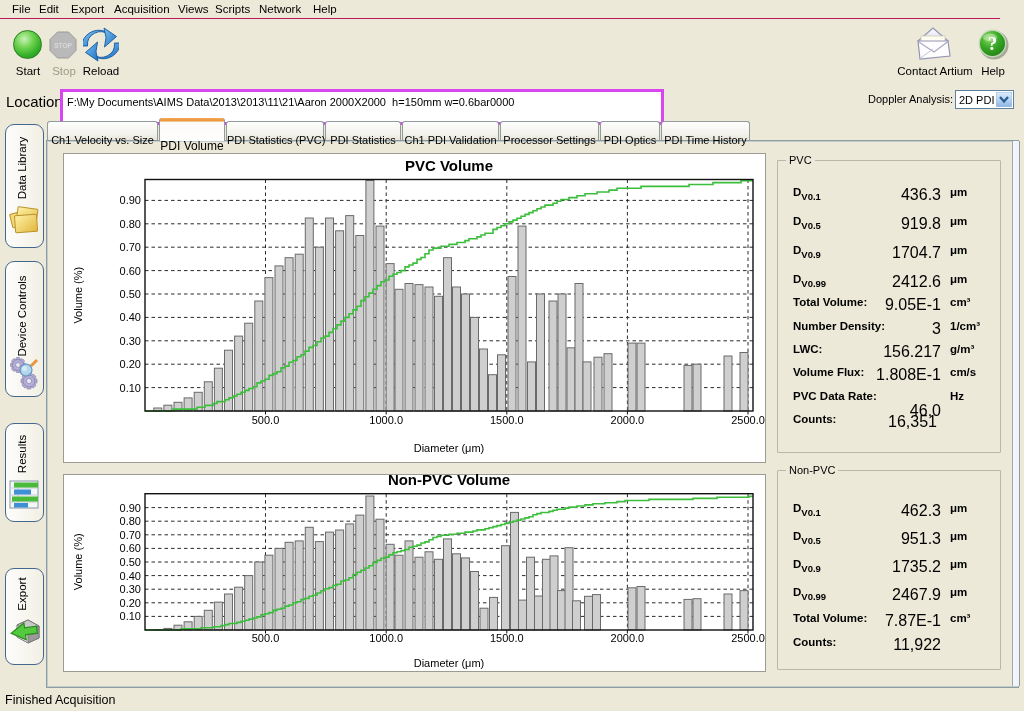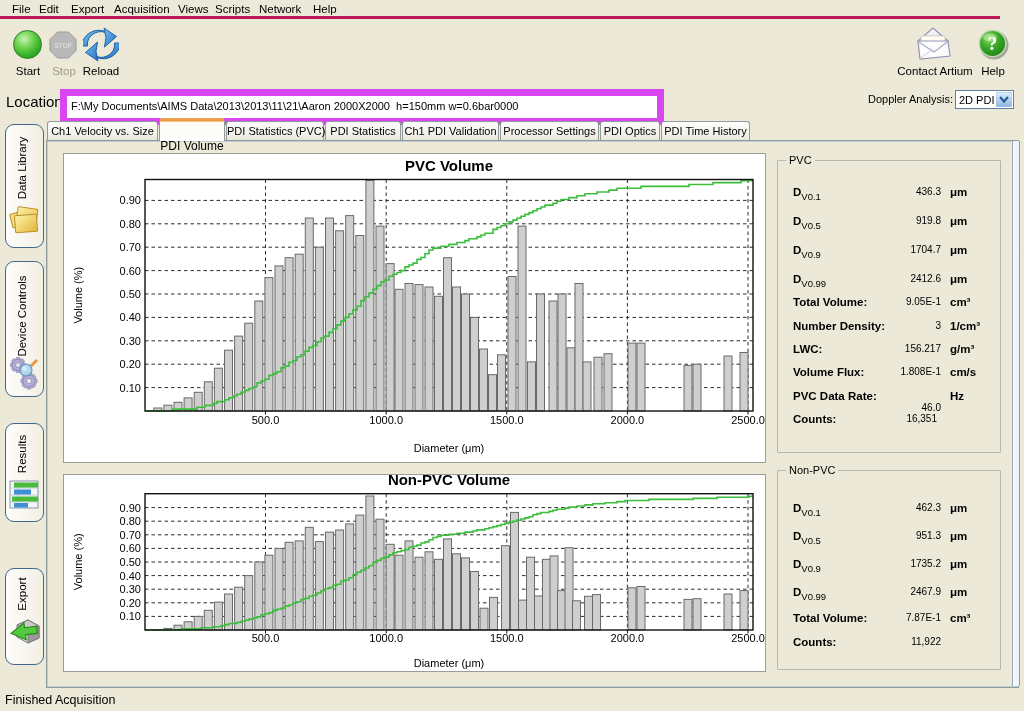--- a/index.html
+++ b/index.html
@@ -1,28 +1,28 @@
 <!DOCTYPE html>
 <html><head><meta charset="utf-8"><style>
 
 *{margin:0;padding:0;box-sizing:border-box}
 body{width:1024px;height:711px;background:#ece9d8;font-family:"Liberation Sans",sans-serif;position:relative;overflow:hidden}
-.menu{position:absolute;top:0;left:0;width:1000px;height:19px;border-bottom:3px solid #be185d}
+.menu{position:absolute;top:0;left:0;width:1000px;height:19px;border-bottom:1px solid #be185d}
 .menu span{position:absolute;top:3px;font-size:11.5px;color:#000}
 .lbl{position:absolute;font-size:11px;color:#000}
 .toollbl{position:absolute;font-size:11.5px;color:#000;text-align:center}
 .vbtn{position:absolute;left:5px;width:39px;border:1.4px solid #44678d;border-radius:9px;background:linear-gradient(to right,#fdfdfc,#f2efe3)}
 .vtext{position:absolute;left:16px;font-size:11.5px;color:#000;transform:translate(-50%,-50%) rotate(-90deg);white-space:nowrap}
 .field{position:absolute;border:1px solid #b9b8a8;border-radius:1px}
 .fleg{position:absolute;font-size:11px;color:#000;background:#ece9d8;padding:0 3px}
 .srow-l{position:absolute;font-size:11.5px;font-weight:bold;color:#000;white-space:nowrap}
-.srow-v{position:absolute;font-size:10px;color:#000;text-align:right;width:70px}
+.srow-v{position:absolute;font-size:16px;color:#000;text-align:right;width:70px}
 .srow-u{position:absolute;font-size:11.5px;font-weight:bold;color:#000}
-sub{font-size:9.5px;font-weight:normal;vertical-align:-3.5px;letter-spacing:0}
-.tab{position:absolute;top:121px;height:19px;background:linear-gradient(#fefefe,#f2f1ea 70%,#e7e5d9);border:1px solid #919b9c;border-bottom:none;border-radius:3px 3px 0 0;font-size:11px;text-align:center;padding-top:3px;white-space:nowrap}
+sub{font-size:9.5px;font-weight:bold;vertical-align:-3.5px;letter-spacing:0}
+.tab{position:absolute;top:121px;height:19px;background:linear-gradient(#fefefe,#f2f1ea 70%,#e7e5d9);border:1px solid #919b9c;border-bottom:none;border-radius:3px 3px 0 0;font-size:11px;text-align:center;padding-top:12px;white-space:nowrap}
 
 </style></head><body>
 <div class="menu">
 <span style="left:12px">File</span>
 <span style="left:39px">Edit</span>
 <span style="left:71px">Export</span>
 <span style="left:114px">Acquisition</span>
 <span style="left:178px">Views</span>
 <span style="left:215px">Scripts</span>
 <span style="left:259px">Network</span>
@@ -72,21 +72,21 @@
         <stop offset="1" stop-color="#1d7c12"></stop>
       </radialGradient>
     </defs>
 <circle cx="17" cy="17" r="14.5" fill="#9c9c8e" opacity="0.85"></circle>
 <circle cx="15.5" cy="15.5" r="13.2" fill="url(#hg)" stroke="#c2d8b8" stroke-width="1.4"></circle>
 <ellipse cx="13" cy="9.5" rx="7" ry="4" fill="#ffffff" opacity="0.35"></ellipse>
 <text x="15.5" y="22" font-family="Liberation Serif" font-size="19" font-weight="bold" fill="#ffffff" text-anchor="middle">?</text>
 </svg>
 <div class="toollbl" style="left:978px;top:65px;width:30px">Help</div>
 <div class="lbl" style="left:6px;top:93px;font-size:15px">Location:</div>
-<div style="position:absolute;left:60px;top:89px;width:604px;height:36px;background:#fff;border:7px solid #d946ef;
+<div style="position:absolute;left:60px;top:89px;width:604px;height:36px;background:#fff;border:3px solid #d946ef;
 font-size:11px;padding:3.5px 0 0 4px;white-space:nowrap;overflow:hidden">F:\My Documents\AIMS Data\2013\2013\11\21\Aaron 2000X2000&nbsp; h=150mm w=0.6bar0000</div>
 <div class="lbl" style="left:868px;top:93px;font-size:11px">Doppler Analysis:</div>
 <div style="position:absolute;left:955px;top:90px;width:59px;height:19px;background:#fff;border:1px solid #5d7fa0;font-size:11px;padding:2.5px 0 0 3px;white-space:nowrap">2D PDI
 <svg style="position:absolute;right:1px;top:1px" width="16" height="15" xmlns="http://www.w3.org/2000/svg">
 <defs>
         <linearGradient id="cbg" x1="0" y1="0" x2="0" y2="1">
           <stop offset="0" stop-color="#dfeefc"></stop>
           <stop offset="0.5" stop-color="#b7d4f2"></stop>
           <stop offset="1" stop-color="#8cb4e2"></stop>
         </linearGradient>

